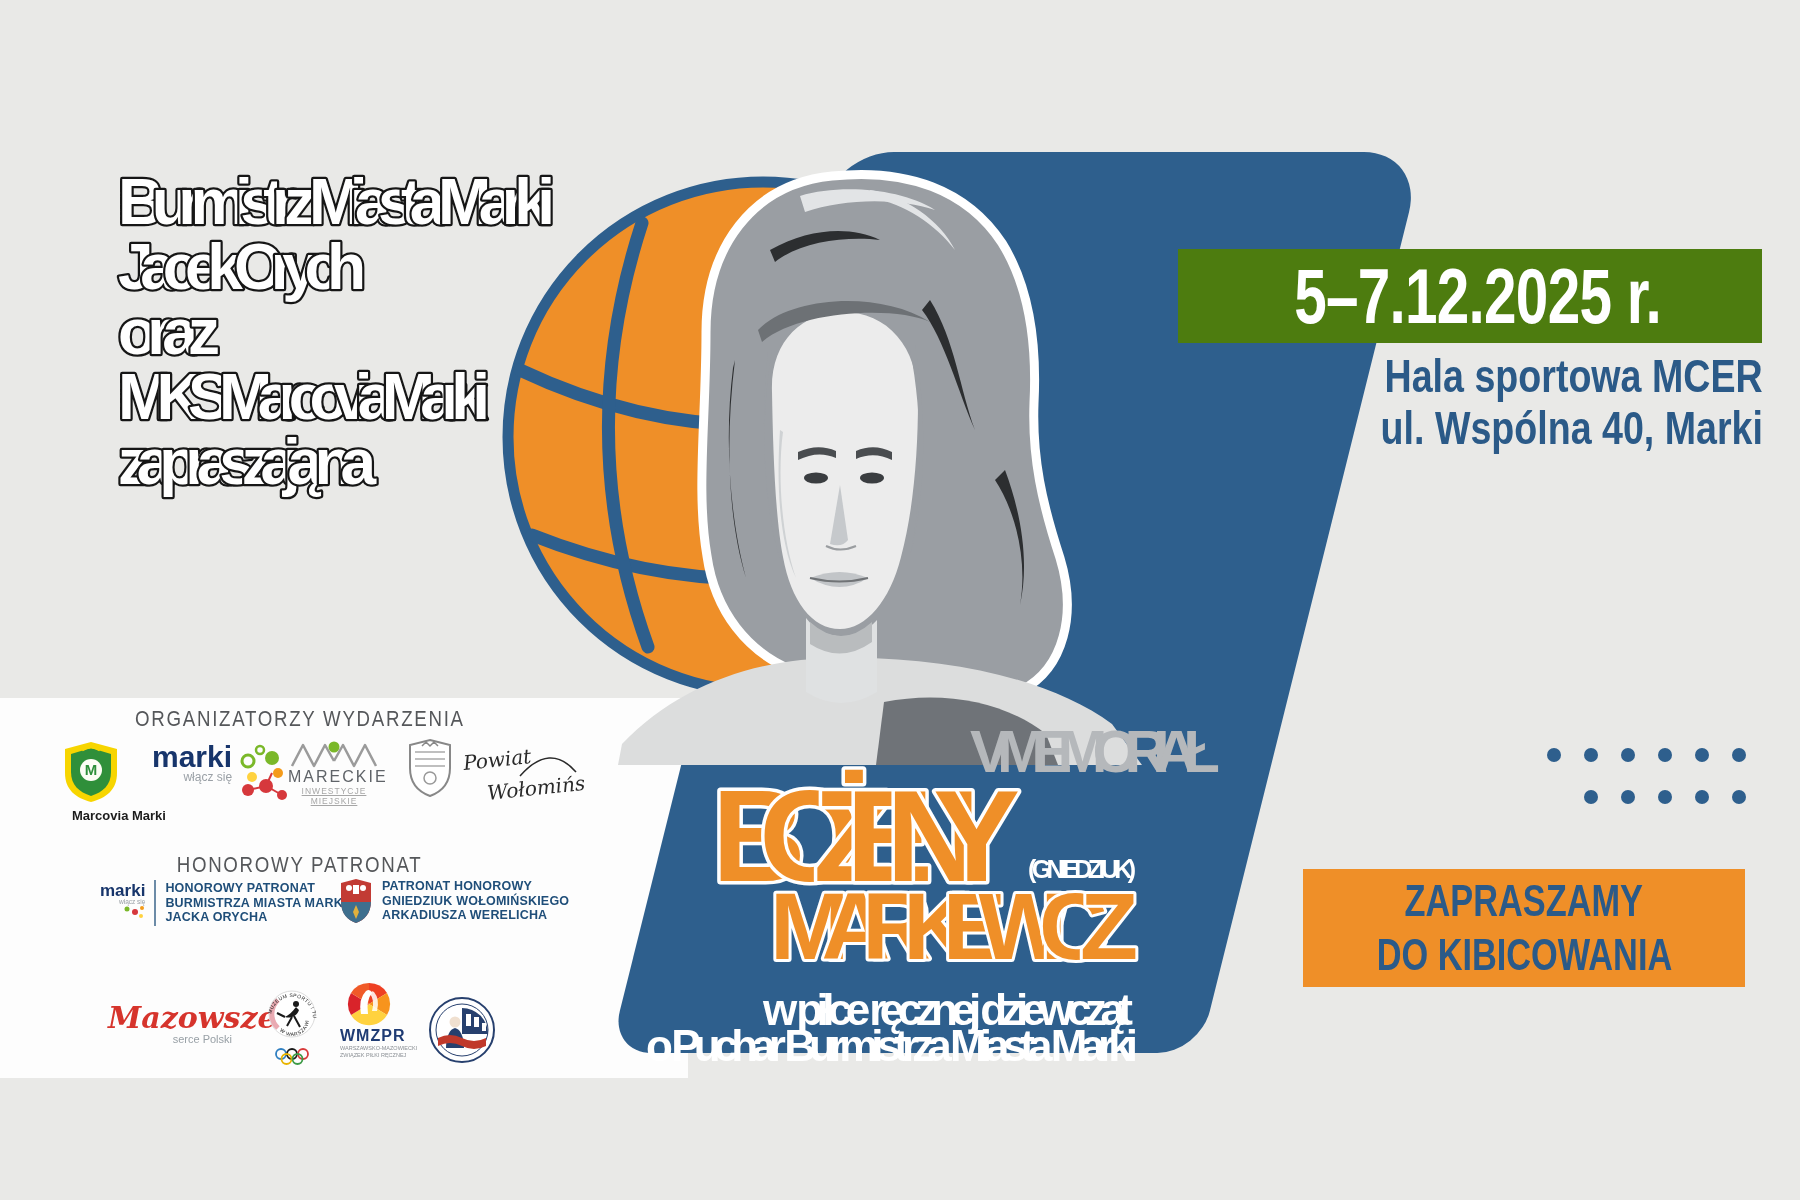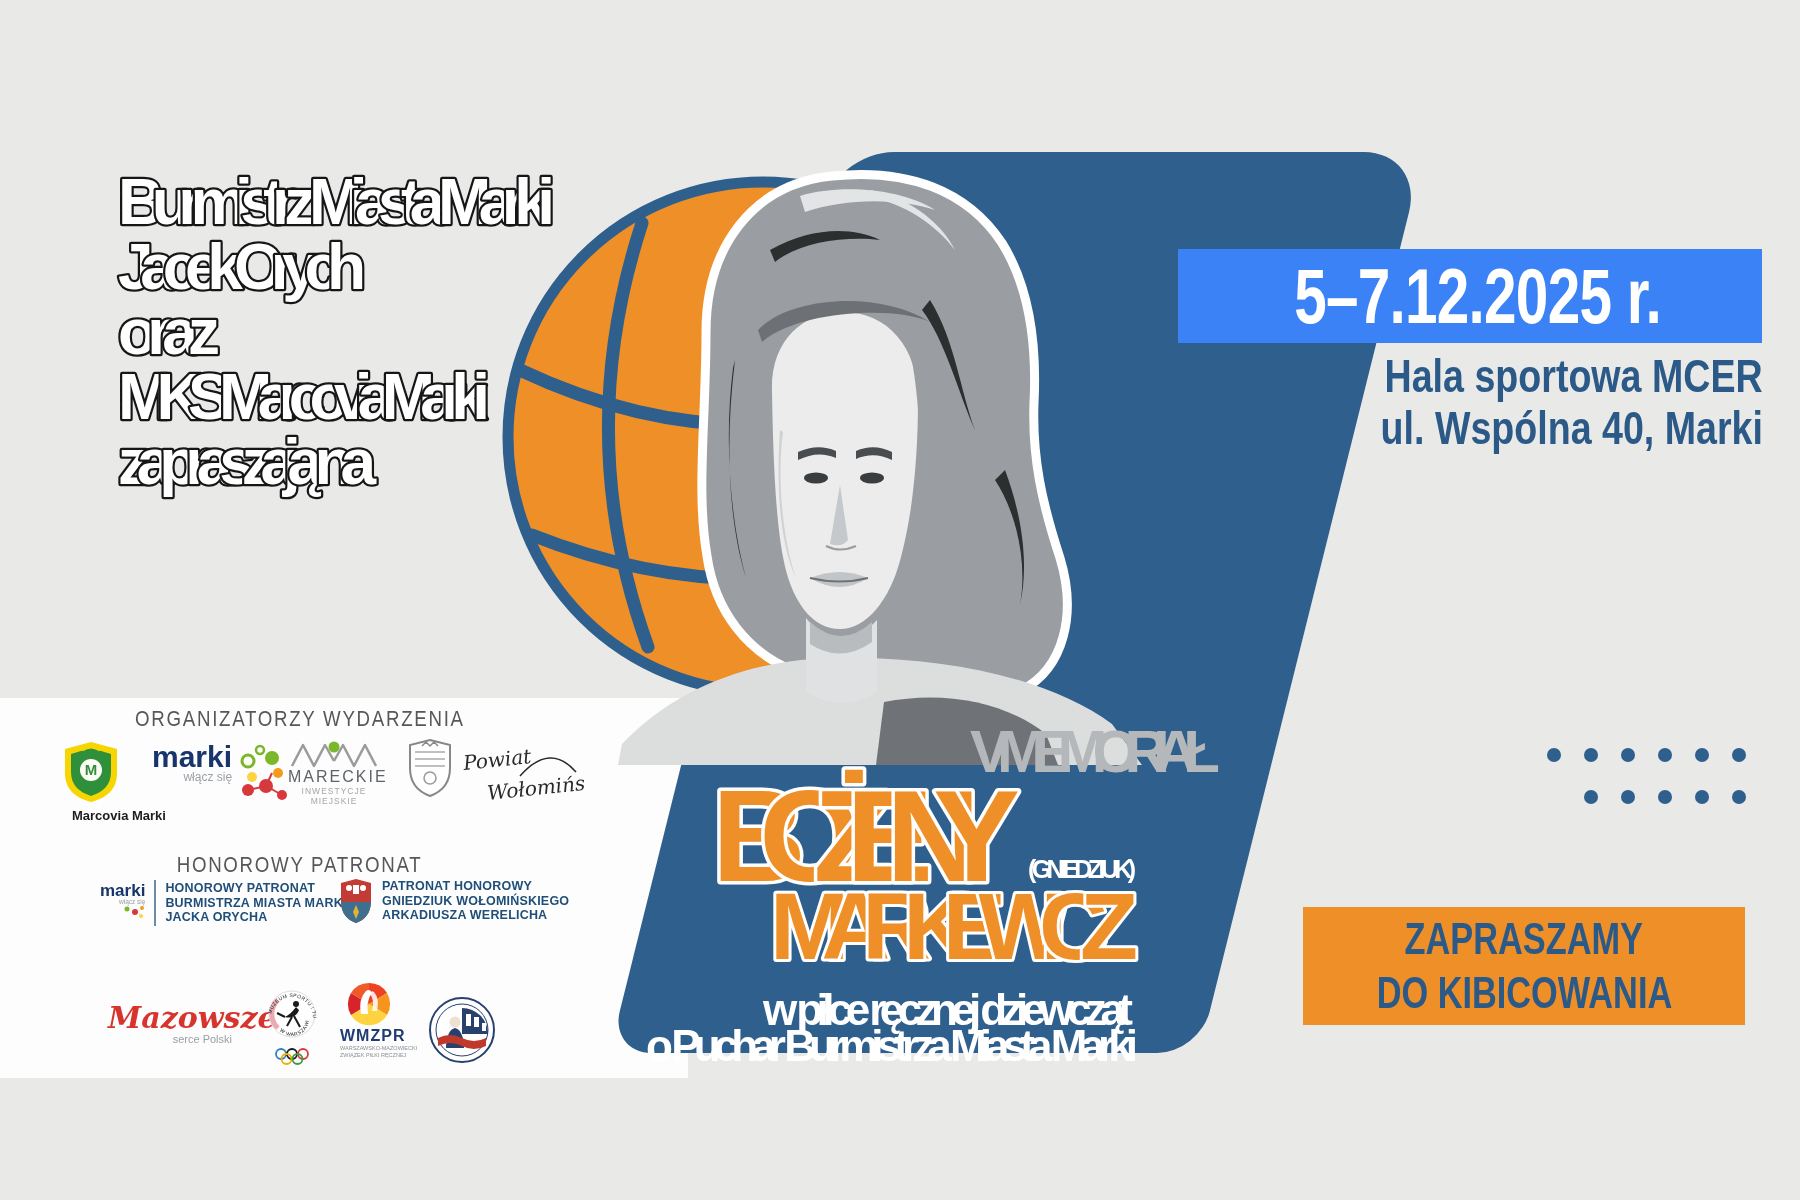--- a/index.html
+++ b/index.html
@@ -11,47 +11,47 @@
   .cond-c{display:inline-block;transform-origin:50% 50%;}
 
   
   .blue-shape{left:834px;top:152px;width:590px;height:901px;background:#2e5f8d;
               border-radius:60px 60px 42px 42px;transform:skewX(-14deg);transform-origin:top left;}
 
   
   .white-panel{left:0;top:698px;width:688px;height:380px;background:#fdfdfd;}
 
   
-  .date-bar{left:1178px;top:249px;width:584px;height:94px;background:#3b82f6;
+  .date-bar{left:1178px;top:249px;width:584px;height:94px;background:#4d7c0f;
             display:flex;align-items:center;justify-content:flex-end;padding-right:40px;box-sizing:border-box;}
   .date-text{font-size:78px;font-weight:700;color:#ffffff;letter-spacing:-1px;white-space:nowrap;transform:scaleX(.75);}
 
   .venue{right:37px;top:350px;text-align:right;color:#2b5a88;font-weight:700;line-height:52px;}
   .venue div{font-size:47px;white-space:nowrap;}
   .venue .cond-r{transform:scaleX(.8);}
 
   
   .dot{position:absolute;width:14px;height:14px;border-radius:50%;background:#2e5f8d;}
 
   
-  .cta-box{left:1303px;top:907px;width:442px;height:118px;background:#ef8f28;
+  .cta-box{left:1303px;top:869px;width:442px;height:118px;background:#ef8f28;
            display:flex;flex-direction:column;align-items:center;justify-content:center;gap:4px;}
   .cta-box div{font-size:44px;font-weight:700;color:#2b5a88;white-space:nowrap;}
   .cta-box .cond-c{transform:scaleX(.78);}
 
   
   .sec-title{left:0;width:600px;text-align:center;color:#55575a;font-size:22px;font-weight:400;white-space:nowrap;}
   .sec-title .cond-c{transform:scaleX(.85);letter-spacing:2px;}
   .patron-lines div{font-size:12.5px;font-weight:700;color:#1f4e79;line-height:14.5px;letter-spacing:.2px;white-space:nowrap;}
   .logo-label{font-size:13px;font-weight:700;color:#1c1c1c;text-align:center;white-space:nowrap;margin-left:26px;}
 
   .marki-name{font-size:30px;font-weight:700;color:#17356b;line-height:26px;}
   .marki-tag{font-size:12px;color:#9aa0a6;text-align:right;}
   .mareckie-name{font-size:16px;color:#5f6368;letter-spacing:2px;font-weight:400;}
-  .mareckie-tag{font-size:8.5px;color:#a6a6a6;letter-spacing:1px;text-align:center;}
+  .mareckie-tag{font-size:8.5px;color:#a6a6a6;letter-spacing:1px;text-align:center;text-decoration:underline;}
 
   .mazowsze-name{font-family:"DejaVu Serif",serif;font-style:italic;font-weight:700;
                  font-size:30px;color:#d6342c;white-space:nowrap;}
   .mazowsze-tag{font-size:11px;color:#98a0a6;text-align:right;margin-top:-2px;padding-right:4px;}
   .wmzpr-name{font-size:16px;font-weight:700;color:#1f3b73;letter-spacing:1px;text-align:center;}
   .wmzpr-tag{font-size:5.5px;color:#8a8f94;text-align:center;line-height:6.5px;white-space:nowrap;}
 
   .powiat-script{font-family:"DejaVu Serif",serif;font-style:italic;color:#2a2a2a;}
 </style>
 </head>

